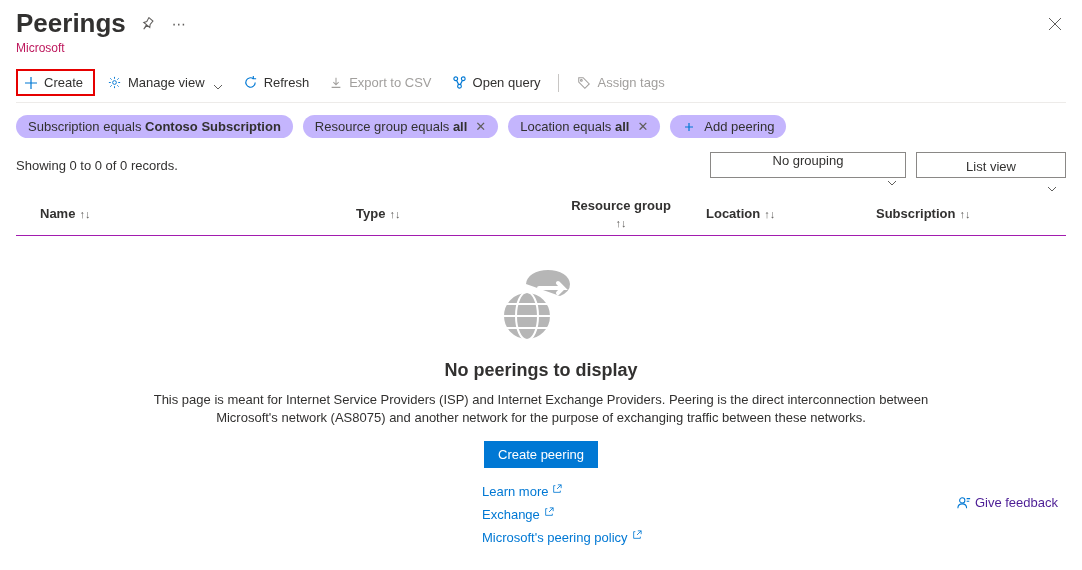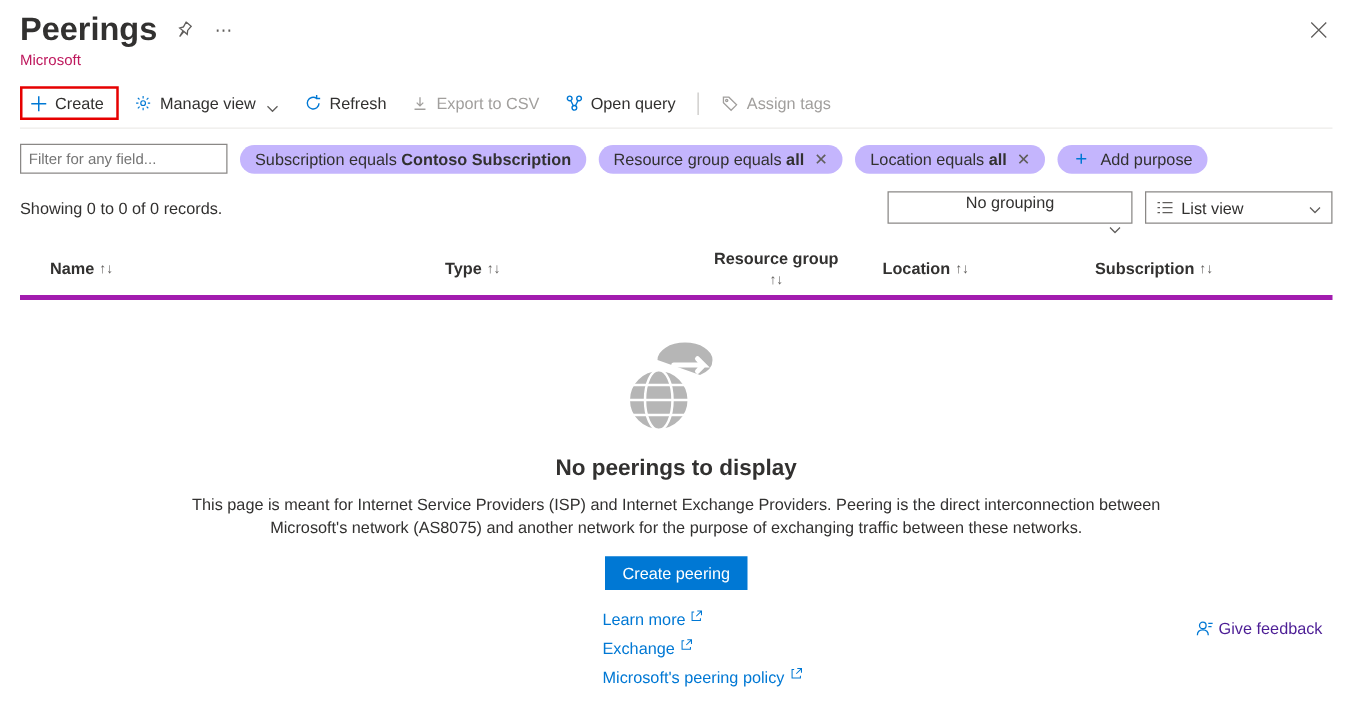--- a/index.html
+++ b/index.html
@@ -29,23 +29,23 @@
   .chevron-down { margin-left: 2px; }
   .filter-row { display: flex; align-items: center; gap: 10px; margin-top: 12px; flex-wrap: wrap; }
   .filter-input { width: 166px; height: 24px; border: 1px solid #8a8886; padding: 2px 6px; font-size: 12px; }
   .pill { background: #c4b5fd; border-radius: 12px; padding: 4px 12px; display: flex; align-items: center; gap: 8px; font-size: 13px; }
   .pill .remove { color: #605e5c; cursor: pointer; font-size: 13px; }
   .row2 { display: flex; align-items: center; margin-top: 14px; }
   .records { font-size: 13px; }
   .selects { margin-left: auto; display: flex; gap: 10px; }
   .select { border: 1px solid #8a8886; height: 26px; display: flex; align-items: center; padding: 0 8px; font-size: 13px; cursor: pointer; gap: 6px; }
   .select.grouping { width: 196px; flex-direction: column; }
-  .select.view { width: 150px; }
+  .select.view { width: 150px; flex-direction: column; }
   .select .chev { margin-left: auto; color: #605e5c; }
-  .thead { display: flex; margin-top: 14px; border-bottom: 4px solid #a21caf; padding: 6px 0; font-size: 13px; font-weight: 600; }
+  .thead { display: flex; margin-top: 14px; border-bottom: 1px solid #a21caf; padding: 6px 0; font-size: 13px; font-weight: 600; }
   .th { display: flex; align-items: center; gap: 4px; cursor: pointer; }
   .th .sort { color: #605e5c; font-size: 11px; }
   .col-name { width: 340px; padding-left: 24px; }
   .col-type { width: 180px; }
   .col-rg { width: 170px; flex-direction: column; }
   .col-loc { width: 170px; }
   .col-sub { width: 190px; }
   .empty { text-align: center; margin-top: 30px; }
   .empty-title { font-size: 18px; font-weight: 600; margin-top: 14px; }
   .empty-desc { font-size: 13px; color: #323130; max-width: 820px; margin: 10px auto 0 auto; line-height: 1.4; }
@@ -119,38 +119,37 @@
     <div class="tb-item disabled">
       <svg width="14" height="14" viewBox="0 0 16 16" fill="none" stroke="#a19f9d" stroke-width="1.2">
           <path d="M2 2h5l7 7-5 5-7-7z"></path>
           <circle cx="5" cy="5" r="1"></circle>
         </svg>
       <span>Assign tags</span>
     </div>
   </div>
 
   <div class="filter-row">
-    <input class="filter-input" placeholder="Filter for any field..." style="">
     <div class="pill">
       <span><span>Subscription equals </span><b>Contoso Subscription</b></span>
     </div>
     <div class="pill">
       <span><span>Resource group equals </span><b>all</b></span>
       <span class="remove">✕</span>
     </div>
     <div class="pill">
       <span><span>Location equals </span><b>all</b></span>
       <span class="remove">✕</span>
     </div>
     <div class="pill">
       <svg width="14" height="14" viewBox="0 0 14 14" stroke="#0078d4" stroke-width="1.2">
           <path d="M7 3v8M3 7h8"></path>
           <path d="M1 1h12l-4 5v5l-4-2V6z" fill="none" stroke-width="0"></path>
         </svg>
-      <span>Add purpose</span>
+      <span>Add peering</span>
     </div>
   </div>
 
   <div class="row2">
     <div class="records">Showing 0 to 0 of 0 records.</div>
     <div class="selects">
       <div class="select grouping">
         <span>No grouping</span>
         <span class="chev"><svg width="10" height="6" viewBox="0 0 10 6" stroke="#605e5c" fill="none">
               <path d="M1 1l4 4 4-4"></path>

